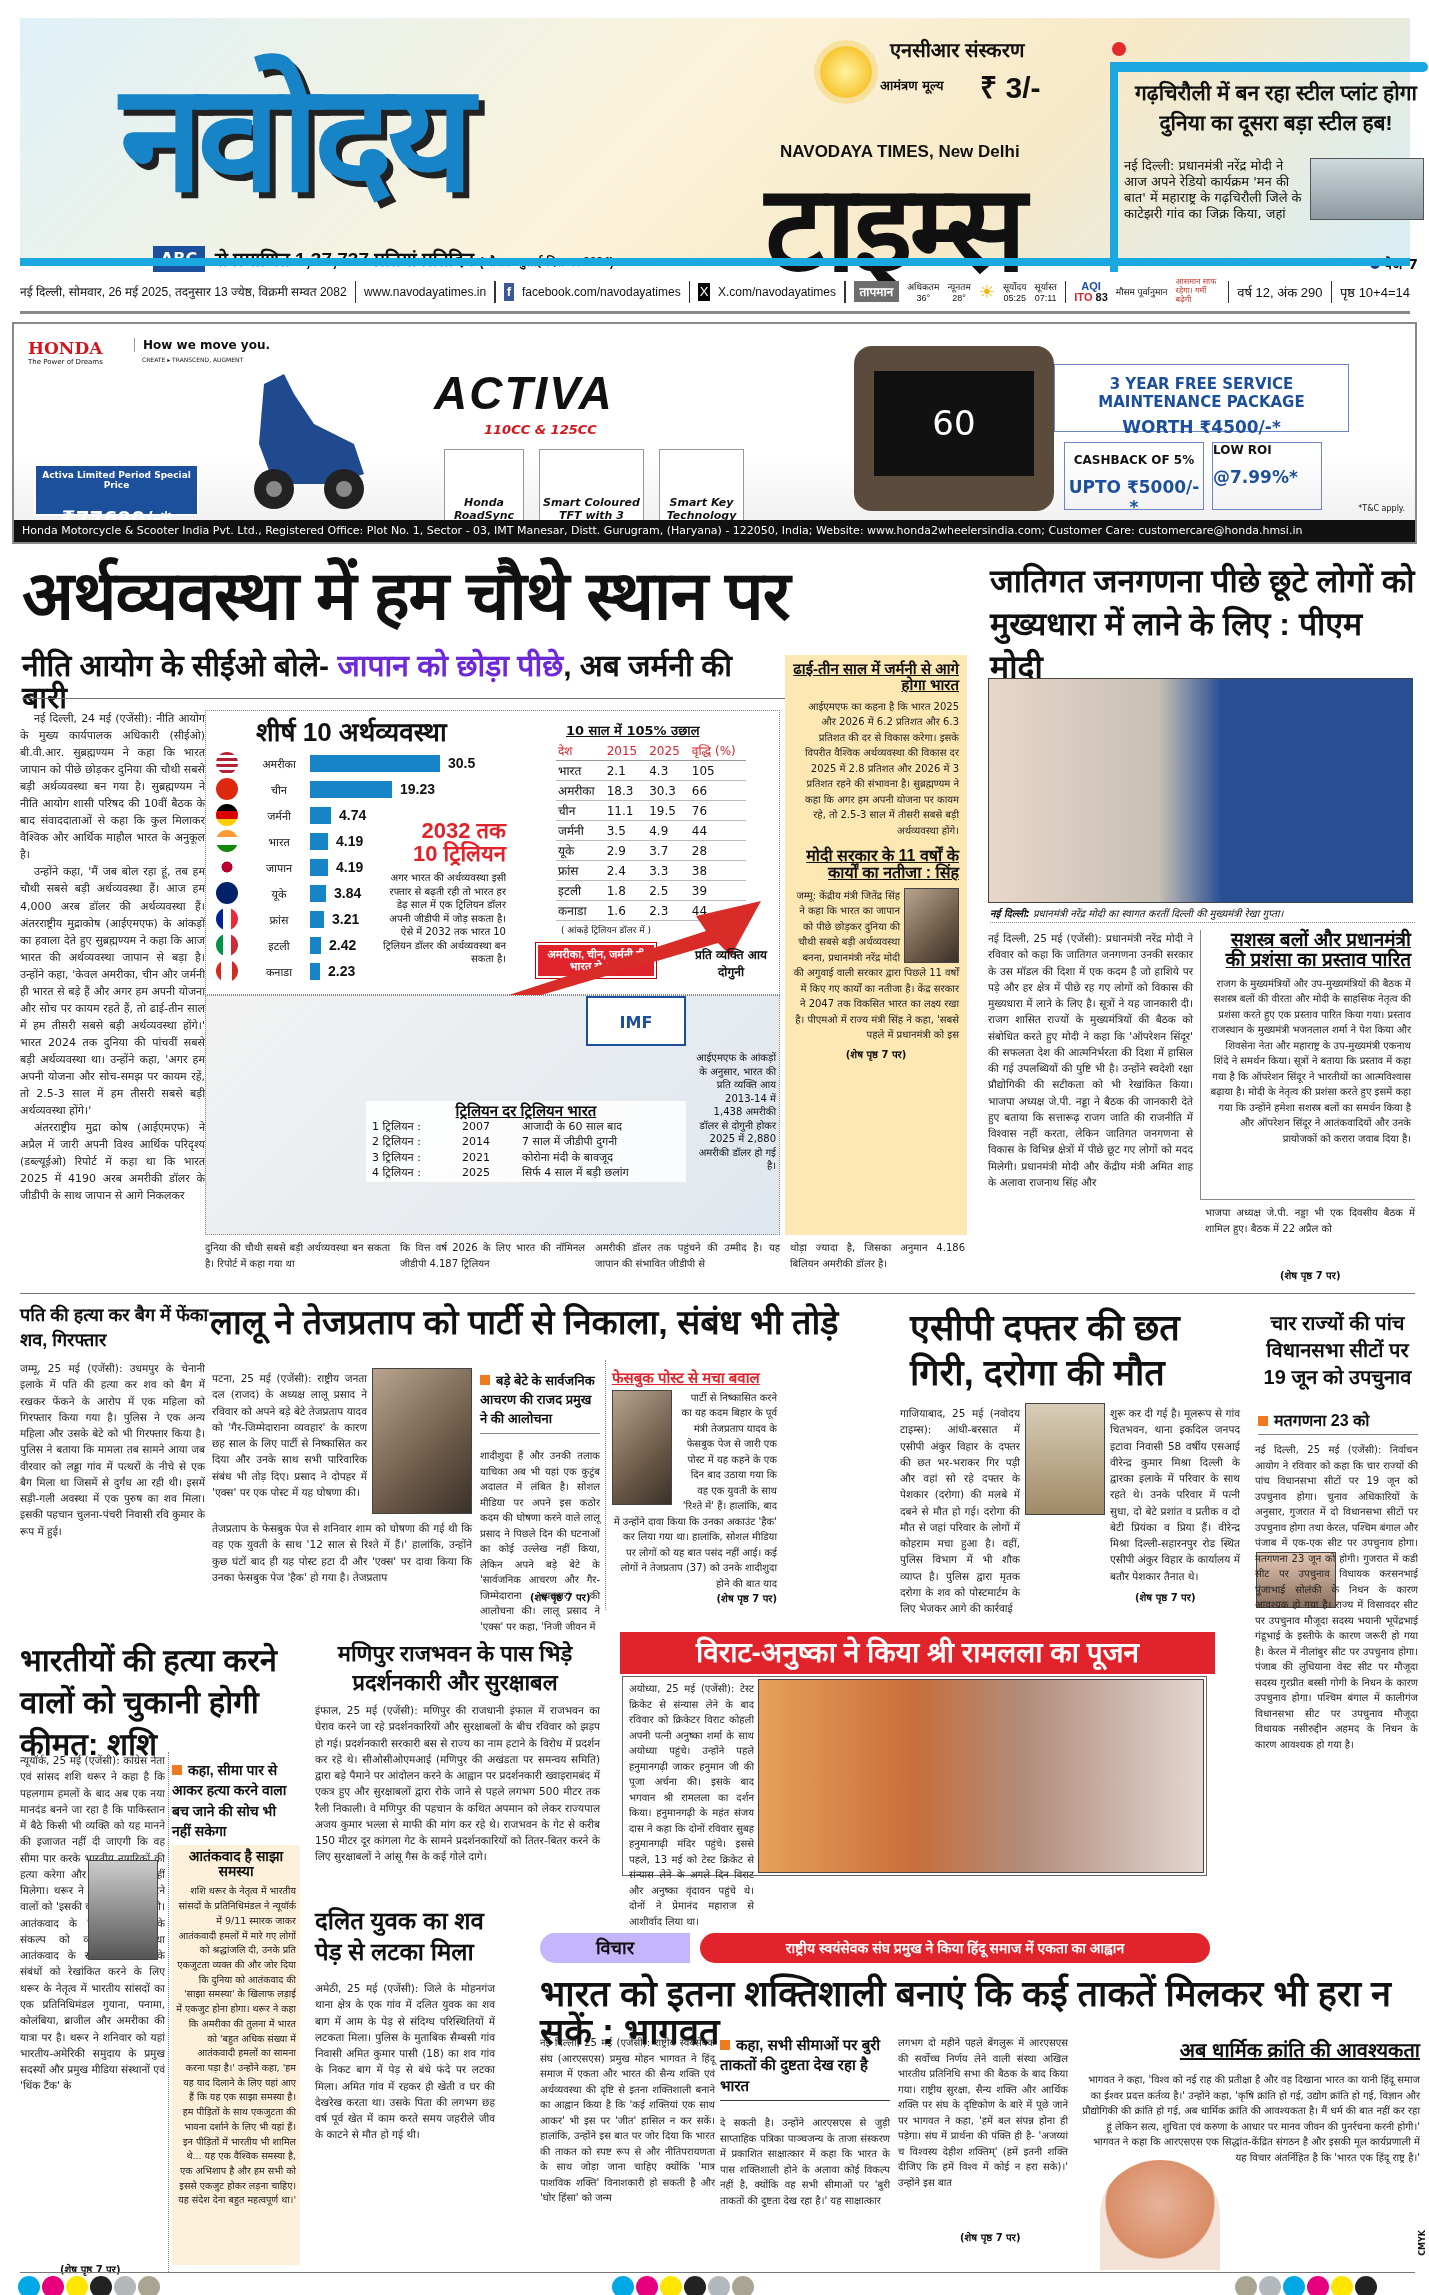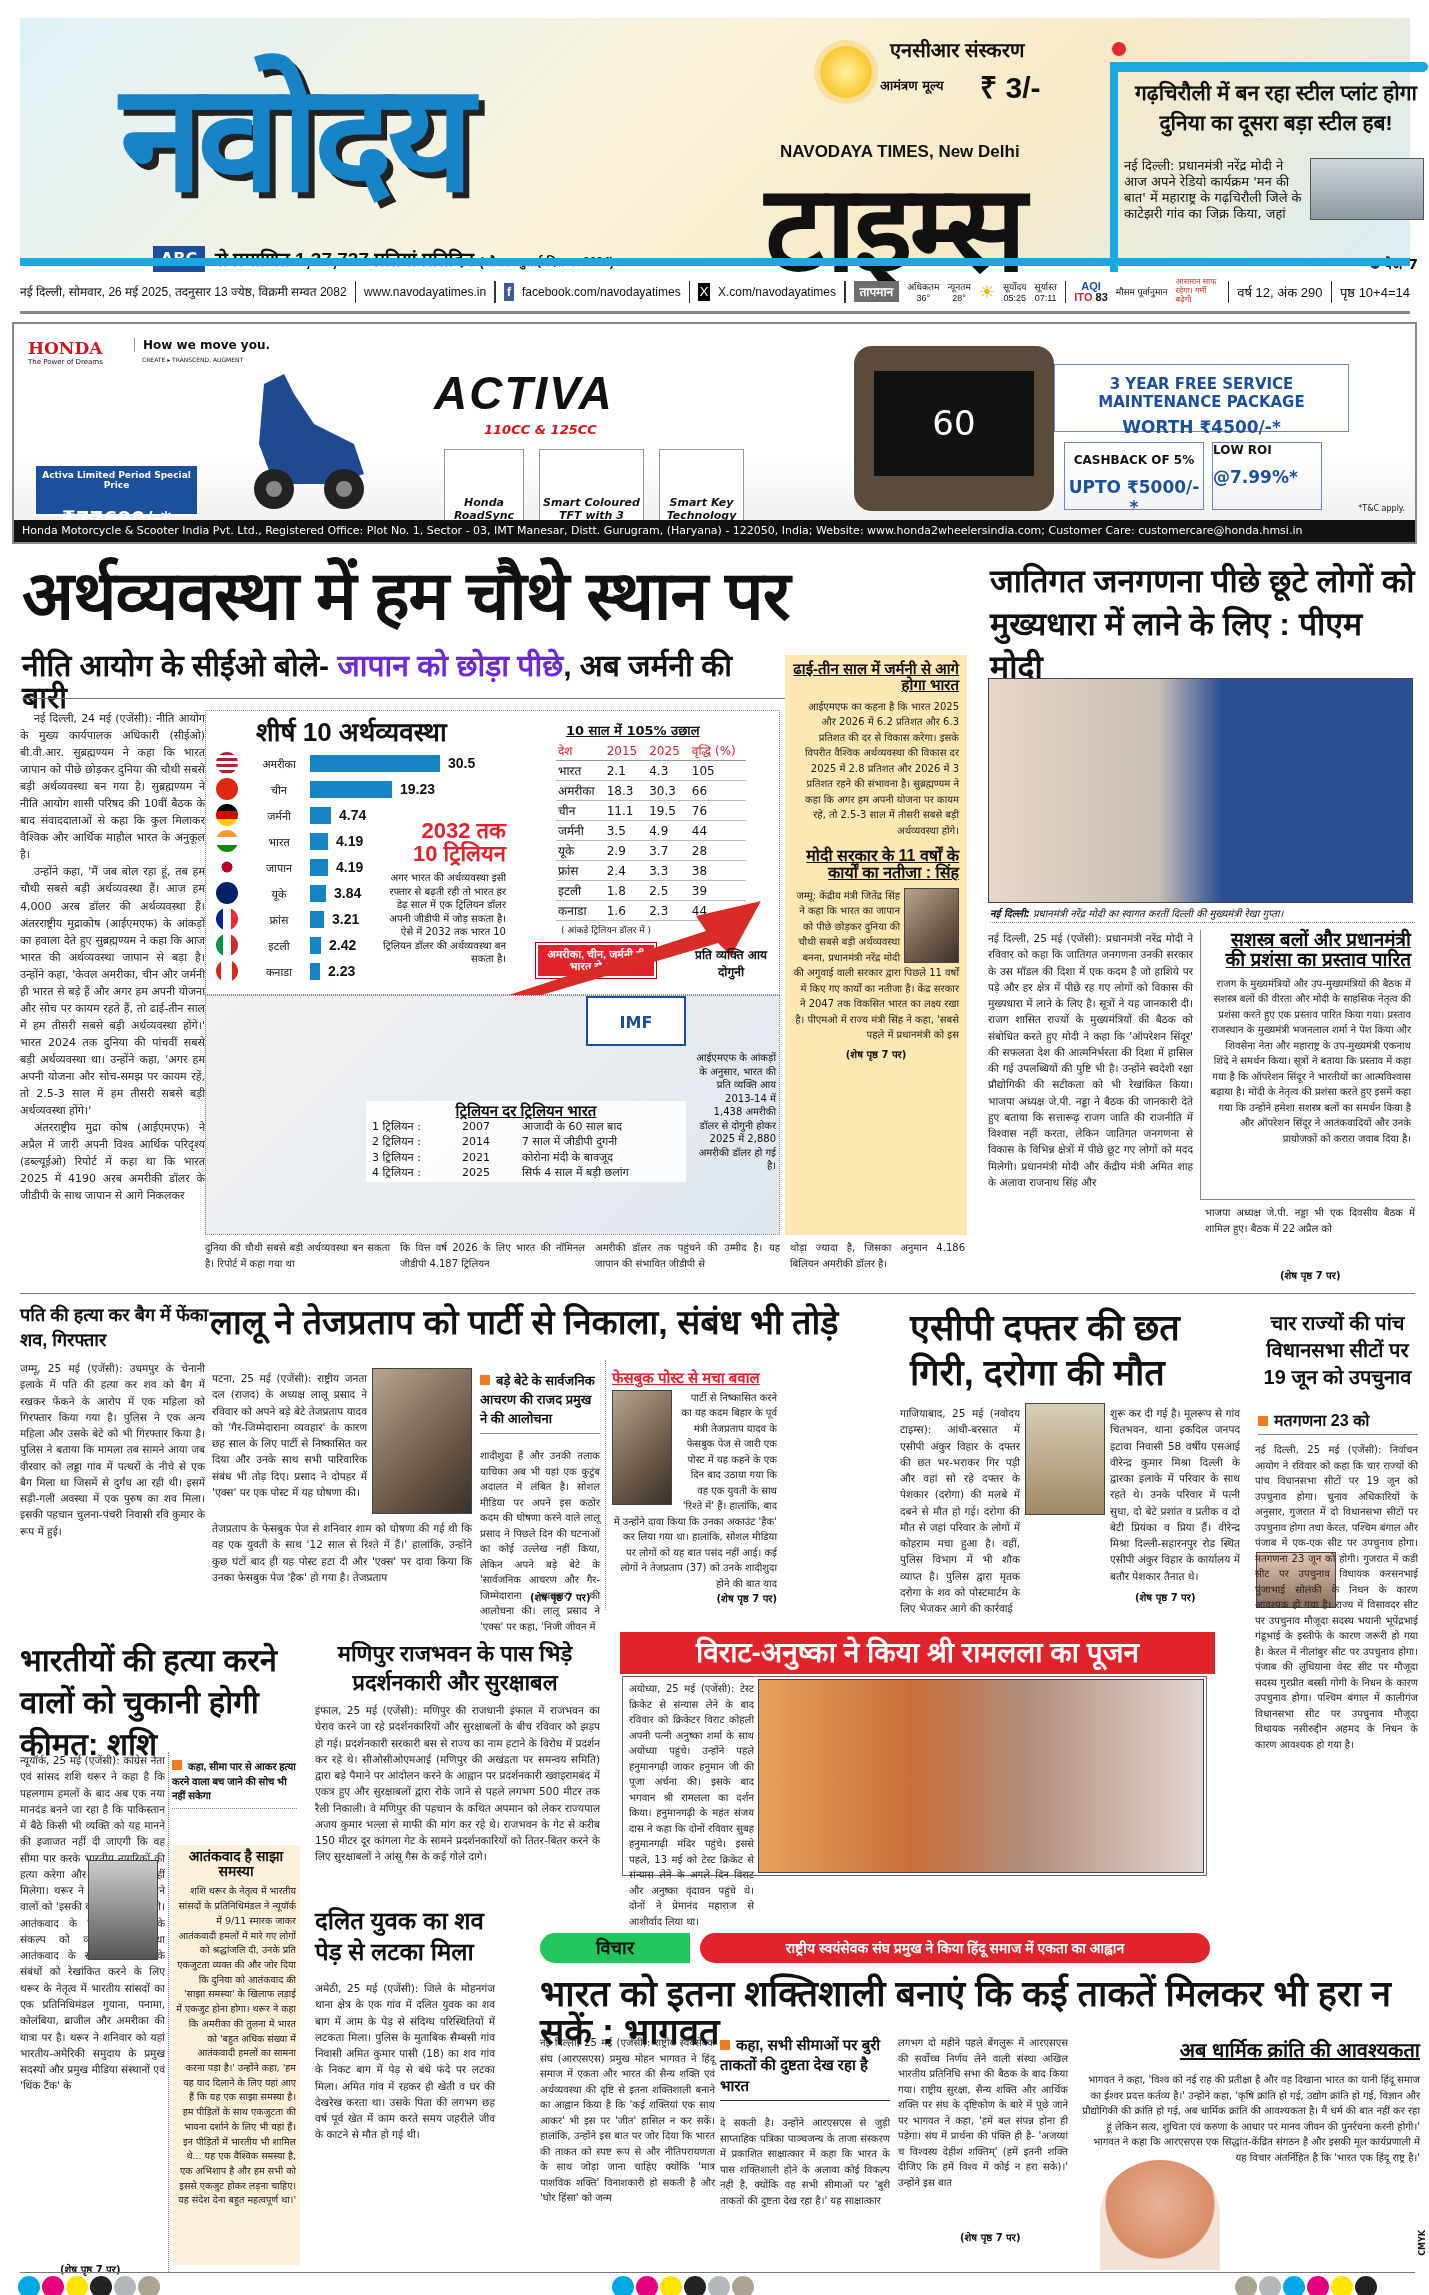--- a/index.html
+++ b/index.html
@@ -374,40 +374,40 @@
 <div class="abs hl" style="left:1255px;top:1310px;width:165px;font-size:20px;text-align:center;line-height:1.35">चार राज्यों की पांच विधानसभा सीटों पर 19 जून को उपचुनाव</div>
 <div class="abs hl" style="left:1258px;top:1413px;width:160px;font-size:16px;border-bottom:1px solid #888;padding-bottom:4px"><span class="bullet-sq"></span><span>मतगणना 23 को</span></div>
 <div class="abs photo" style="left:1256px;top:1552px;width:80px;height:56px;background:linear-gradient(#e5c9b5,#8a6f5e)"></div>
 <div class="abs body" style="left:1255px;top:1442px;width:163px;font-size:10px;height:590px;overflow:hidden">नई दिल्ली, 25 मई (एजेंसी): निर्वाचन आयोग ने रविवार को कहा कि चार राज्यों की पांच विधानसभा सीटों पर 19 जून को उपचुनाव होगा। चुनाव अधिकारियों के अनुसार, गुजरात में दो विधानसभा सीटों पर उपचुनाव होगा तथा केरल, पश्चिम बंगाल और पंजाब में एक-एक सीट पर उपचुनाव होगा। मतगणना 23 जून को होगी। गुजरात में कडी सीट पर उपचुनाव विधायक करसनभाई पुंजाभाई सोलंकी के निधन के कारण आवश्यक हो गया है। राज्य में विसावदर सीट पर उपचुनाव मौजूदा सदस्य भयानी भूपेंद्रभाई गंडूभाई के इस्तीफे के कारण जरूरी हो गया है। केरल में नीलांबुर सीट पर उपचुनाव होगा। पंजाब की लुधियाना वेस्ट सीट पर मौजूदा सदस्य गुरप्रीत बस्सी गोगी के निधन के कारण उपचुनाव होगा। पश्चिम बंगाल में कालीगंज विधानसभा सीट पर उपचुनाव मौजूदा विधायक नसीरुद्दीन अहमद के निधन के कारण आवश्यक हो गया है।</div>
 
 <div class="abs hl" style="left:20px;top:1640px;width:285px;font-size:31px;line-height:1.35">भारतीयों की हत्या करने वालों को चुकानी होगी कीमत: शशि</div>
 <div class="abs body" style="left:20px;top:1752px;width:145px;font-size:10.5px;height:520px;overflow:hidden">न्यूयॉर्क, 25 मई (एजेंसी): कांग्रेस नेता एवं सांसद शशि थरूर ने कहा है कि पहलगाम हमलों के बाद अब एक नया मानदंड बनने जा रहा है कि पाकिस्तान में बैठे किसी भी व्यक्ति को यह मानने की इजाजत नहीं दी जाएगी कि वह सीमा पार करके भारतीय नागरिकों की हत्या करेगा और उसे कोई दंड नहीं मिलेगा। थरूर ने कहा कि ऐसा करने वालों को 'इसकी कीमत चुकानी' होगी। आतंकवाद के खिलाफ भारत के संकल्प को व्यक्त करने तथा आतंकवाद के साथ पाकिस्तान के संबंधों को रेखांकित करने के लिए थरूर के नेतृत्व में भारतीय सांसदों का एक प्रतिनिधिमंडल गुयाना, पनामा, कोलंबिया, ब्राजील और अमरीका की यात्रा पर है। थरूर ने शनिवार को यहां भारतीय-अमेरिकी समुदाय के प्रमुख सदस्यों और प्रमुख मीडिया संस्थानों एवं 'थिंक टैंक' के</div>
 <div class="abs photo" style="left:88px;top:1860px;width:70px;height:100px;background:linear-gradient(#ccc,#555)"></div>
 <div class="abs" style="left:60px;top:2262px;font-size:10px;font-weight:bold">(शेष पृष्ठ 7 पर)</div>
 <div class="abs dotv" style="left:168px;top:1752px;height:520px"></div>
-<div class="abs hl" style="left:172px;top:1760px;width:125px;font-size:10px;line-height:1.45;border-bottom:1px dotted #888;padding-bottom:4px"><span class="bullet-sq"></span><span>कहा, सीमा पार से आकर हत्या करने वाला बच जाने की सोच भी नहीं सकेगा</span></div>
+<div class="abs hl" style="left:172px;top:1760px;width:125px;font-size:14px;line-height:1.45;border-bottom:1px dotted #888;padding-bottom:4px"><span class="bullet-sq"></span><span>कहा, सीमा पार से आकर हत्या करने वाला बच जाने की सोच भी नहीं सकेगा</span></div>
 <div class="abs" style="left:172px;top:1845px;width:128px;height:420px;background:#fdf1dc;padding:4px">
   <div class="hl" style="font-size:14px;text-align:center">आतंकवाद है साझा समस्या</div>
   <div class="body" style="font-size:9.5px;text-align:right;margin-top:6px">शशि थरूर के नेतृत्व में भारतीय सांसदों के प्रतिनिधिमंडल ने न्यूयॉर्क में 9/11 स्मारक जाकर आतंकवादी हमलों में मारे गए लोगों को श्रद्धांजलि दी, उनके प्रति एकजुटता व्यक्त की और जोर दिया कि दुनिया को आतंकवाद की 'साझा समस्या' के खिलाफ लड़ाई में एकजुट होना होगा। थरूर ने कहा कि अमरीका की तुलना में भारत को 'बहुत अधिक संख्या में आतंकवादी हमलों का सामना करना पड़ा है।' उन्होंने कहा, 'हम यह याद दिलाने के लिए यहां आए हैं कि यह एक साझा समस्या है। हम पीड़ितों के साथ एकजुटता की भावना दर्शाने के लिए भी यहां हैं। इन पीड़ितों में भारतीय भी शामिल थे... यह एक वैश्विक समस्या है, एक अभिशाप है और हम सभी को इससे एकजुट होकर लड़ना चाहिए। यह संदेश देना बहुत महत्वपूर्ण था।'</div>
 </div>
 
 <div class="abs hl" style="left:315px;top:1640px;width:280px;font-size:22px;text-align:center;line-height:1.3">मणिपुर राजभवन के पास भिड़े प्रदर्शनकारी और सुरक्षाबल</div>
 <div class="abs body" style="left:315px;top:1702px;width:285px;font-size:10.5px">इंफाल, 25 मई (एजेंसी): मणिपुर की राजधानी इंफाल में राजभवन का घेराव करने जा रहे प्रदर्शनकारियों और सुरक्षाबलों के बीच रविवार को झड़प हो गई। प्रदर्शनकारी सरकारी बस से राज्य का नाम हटाने के विरोध में प्रदर्शन कर रहे थे। सीओसीओएमआई (मणिपुर की अखंडता पर समन्वय समिति) द्वारा बड़े पैमाने पर आंदोलन करने के आह्वान पर प्रदर्शनकारी ख्वाइरामबंद में एकत्र हुए और सुरक्षाबलों द्वारा रोके जाने से पहले लगभग 500 मीटर तक रैली निकाली। वे मणिपुर की पहचान के कथित अपमान को लेकर राज्यपाल अजय कुमार भल्ला से माफी की मांग कर रहे थे। राजभवन के गेट से करीब 150 मीटर दूर कांगला गेट के सामने प्रदर्शनकारियों को तितर-बितर करने के लिए सुरक्षाबलों ने आंसू गैस के कई गोले दागे।</div>
 
 <div class="abs redbar hl" style="left:620px;top:1632px;width:595px;height:42px;font-size:28px;text-align:center;line-height:42px">विराट-अनुष्का ने किया श्री रामलला का पूजन</div>
 <div class="abs" style="left:622px;top:1676px;width:585px;height:200px;border:1px solid #666">
   <div class="abs body" style="left:6px;top:4px;width:125px;font-size:10px">अयोध्या, 25 मई (एजेंसी): टेस्ट क्रिकेट से संन्यास लेने के बाद रविवार को क्रिकेटर विराट कोहली अपनी पत्नी अनुष्का शर्मा के साथ अयोध्या पहुंचे। उन्होंने पहले हनुमानगढ़ी जाकर हनुमान जी की पूजा अर्चना की। इसके बाद भगवान श्री रामलला का दर्शन किया। हनुमानगढ़ी के महंत संजय दास ने कहा कि दोनों रविवार सुबह हनुमानगढ़ी मंदिर पहुंचे। इससे पहले, 13 मई को टेस्ट क्रिकेट से संन्यास लेने के अगले दिन विराट और अनुष्का वृंदावन पहुंचे थे। दोनों ने प्रेमानंद महाराज से आशीर्वाद लिया था।</div>
   <div class="abs photo" style="left:135px;top:2px;width:446px;height:194px;background:linear-gradient(90deg,#e7a15a,#c86e3a 35%,#b28d7c 60%,#e3d7d1)"></div>
 </div>
 
 <div class="abs hl" style="left:315px;top:1905px;width:180px;font-size:24px;line-height:1.3">दलित युवक का शव पेड़ से लटका मिला</div>
 <div class="abs body" style="left:315px;top:1980px;width:180px;font-size:10.5px">अमेठी, 25 मई (एजेंसी): जिले के मोहनगंज थाना क्षेत्र के एक गांव में दलित युवक का शव बाग में आम के पेड़ से संदिग्ध परिस्थितियों में लटकता मिला। पुलिस के मुताबिक सैम्बसी गांव निवासी अमित कुमार पासी (18) का शव गांव के निकट बाग में पेड़ से बंधे फंदे पर लटका मिला। अमित गांव में रहकर ही खेती व घर की देखरेख करता था। उसके पिता की लगभग छह वर्ष पूर्व खेत में काम करते समय जहरीले जीव के काटने से मौत हो गई थी।</div>
 
 <div class="abs" style="left:540px;top:1933px;width:870px;height:32px">
-  <div class="abs hl" style="left:0;top:0;width:150px;height:30px;background:#22c55e;border-radius:15px 0 0 15px;font-size:18px;text-align:center;line-height:30px">विचार</div>
+  <div class="abs hl" style="left:0;top:0;width:150px;height:30px;background:#c4b5fd;border-radius:15px 0 0 15px;font-size:18px;text-align:center;line-height:30px">विचार</div>
   <div class="abs redbar hl" style="left:160px;top:0;width:510px;height:30px;border-radius:15px;font-size:14px;text-align:center;line-height:30px">राष्ट्रीय स्वयंसेवक संघ प्रमुख ने किया हिंदू समाज में एकता का आह्वान</div>
 </div>
 <div class="abs hl" style="left:540px;top:1975px;width:880px;font-size:36px">भारत को इतना शक्तिशाली बनाएं कि कई ताकतें मिलकर भी हरा न सकें : भागवत</div>
 <div class="abs body" style="left:540px;top:2035px;width:175px;font-size:10px">नई दिल्ली, 25 मई (एजेंसी): राष्ट्रीय स्वयंसेवक संघ (आरएसएस) प्रमुख मोहन भागवत ने हिंदू समाज में एकता और भारत की सैन्य शक्ति एवं अर्थव्यवस्था की दृष्टि से इतना शक्तिशाली बनाने का आह्वान किया है कि 'कई शक्तियां एक साथ आकर' भी इस पर 'जीत' हासिल न कर सकें। हालांकि, उन्होंने इस बात पर जोर दिया कि भारत की ताकत को स्पष्ट रूप से और नीतिपरायणता के साथ जोड़ा जाना चाहिए क्योंकि 'मात्र पाशविक शक्ति' विनाशकारी हो सकती है और 'घोर हिंसा' को जन्म</div>
 <div class="abs hl" style="left:720px;top:2035px;width:170px;font-size:15px;line-height:1.35;border-bottom:1px solid #333;padding-bottom:4px"><span class="bullet-sq"></span><span>कहा, सभी सीमाओं पर बुरी ताकतों की दुष्टता देख रहा है भारत</span></div>
 <div class="abs body" style="left:720px;top:2115px;width:170px;font-size:10px">दे सकती है। उन्होंने आरएसएस से जुड़ी साप्ताहिक पत्रिका पाञ्चजन्य के ताजा संस्करण में प्रकाशित साक्षात्कार में कहा कि भारत के पास शक्तिशाली होने के अलावा कोई विकल्प नहीं है, क्योंकि वह सभी सीमाओं पर 'बुरी ताकतों की दुष्टता देख रहा है।' यह साक्षात्कार</div>
 <div class="abs body" style="left:898px;top:2035px;width:170px;font-size:10px">लगभग दो महीने पहले बेंगलुरू में आरएसएस की सर्वोच्च निर्णय लेने वाली संस्था अखिल भारतीय प्रतिनिधि सभा की बैठक के बाद किया गया। राष्ट्रीय सुरक्षा, सैन्य शक्ति और आर्थिक शक्ति पर संघ के दृष्टिकोण के बारे में पूछे जाने पर भागवत ने कहा, 'हमें बल संपन्न होना ही पड़ेगा। संघ में प्रार्थना की पंक्ति ही है- 'अजय्यां च विश्वस्य देहीश शक्तिम्' (हमें इतनी शक्ति दीजिए कि हमें विश्व में कोई न हरा सके)।' उन्होंने इस बात</div>
 <div class="abs" style="left:960px;top:2230px;font-size:10px;font-weight:bold">(शेष पृष्ठ 7 पर)</div>
 <div class="abs hl underline" style="left:1130px;top:2040px;width:290px;font-size:20px;text-align:right">अब धार्मिक क्रांति की आवश्यकता</div>
 <div class="abs body" style="left:1080px;top:2072px;width:340px;font-size:10px;text-align:right">भागवत ने कहा, 'विश्व को नई राह की प्रतीक्षा है और वह दिखाना भारत का यानी हिंदू समाज का ईश्वर प्रदत्त कर्तव्य है।' उन्होंने कहा, 'कृषि क्रांति हो गई, उद्योग क्रांति हो गई, विज्ञान और प्रौद्योगिकी की क्रांति हो गई, अब धार्मिक क्रांति की आवश्यकता है। मैं धर्म की बात नहीं कर रहा हूं लेकिन सत्य, शुचिता एवं करुणा के आधार पर मानव जीवन की पुनर्रचना करनी होगी।' भागवत ने कहा कि आरएसएस एक सिद्धांत-केंद्रित संगठन है और इसकी मूल कार्यप्रणाली में यह विचार अंतर्निहित है कि 'भारत एक हिंदू राष्ट्र है।'</div>

